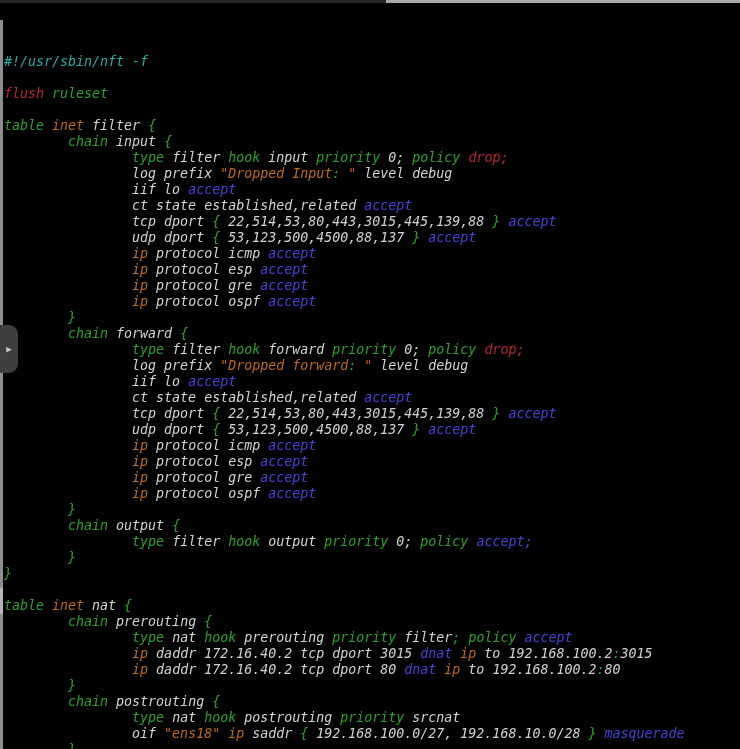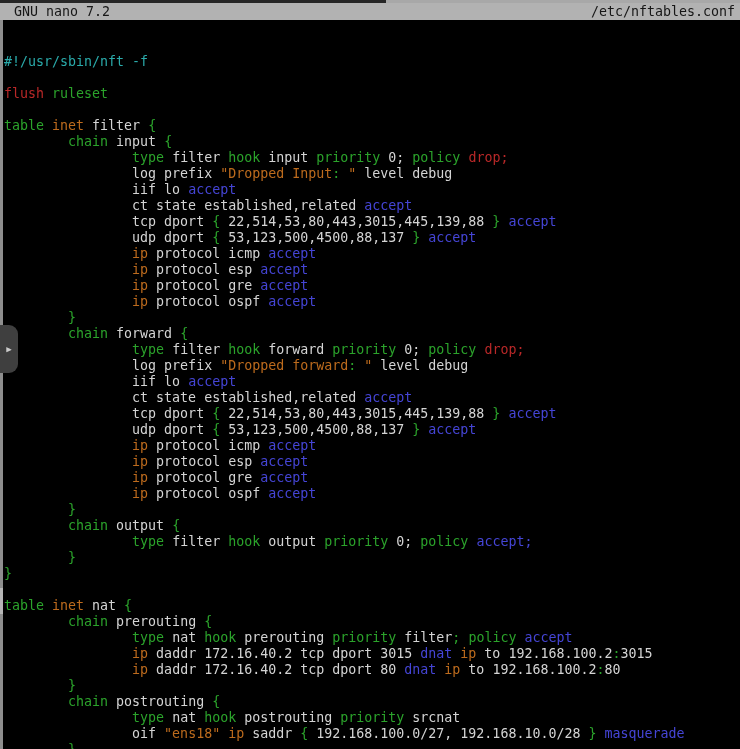--- a/index.html
+++ b/index.html
@@ -11,44 +11,40 @@
   .topstrip .seg-light{flex:1;height:100%;}
   
   .titlebar{position:absolute;top:3px;left:0;width:740px;height:17px;
             display:flex;justify-content:space-between;align-items:center;
             font-size:13.3px;box-sizing:border-box;padding:0 5px;}
   .titlebar .tb-left{padding-left:9px;white-space:pre;}
   .titlebar .tb-right{white-space:pre;}
   
   .editor{position:absolute;top:22px;left:4px;width:736px;
           font-size:13.3px;line-height:16px;white-space:pre;}
-  .ln{height:16px;}
+  .ln{height:16px;font-style:italic;}
   
   .edge-line{position:absolute;left:0;top:20px;width:3px;height:729px;}
   .edge-thumb{position:absolute;left:0;top:588px;width:3px;height:26px;}
   
   .handle{position:absolute;left:0;top:325px;width:18px;height:48px;
           border-radius:0 9px 9px 0;display:flex;align-items:center;justify-content:center;
           cursor:pointer;}
   .handle .glyph{font-size:9px;line-height:1;}
 </style>
 </head>
 <body>
 
 <div class="screen">
 
   <div class="topstrip">
     <div class="seg-dark" style="background-color: rgb(38, 38, 38);"></div>
     <div class="seg-light" style="background-color: rgb(168, 168, 168);"></div>
   </div>
 
-  <div class="titlebar" style="background-color: rgb(178, 178, 178); color: rgb(22, 22, 22);">
-    <span class="tb-left">GNU nano 7.2</span>
-    <span class="tb-right">/etc/nftables.conf</span>
-  </div>
 
   <div class="editor">
     <div><div class="ln"><span style="color: rgb(42, 171, 171);">#!/usr/sbin/nft -f</span></div><div class="ln">&nbsp;</div><div class="ln"><span style="color: rgb(185, 40, 40);">flush</span><span style="color: rgb(212, 212, 212);"> </span><span style="color: rgb(43, 163, 43);">ruleset</span></div><div class="ln">&nbsp;</div><div class="ln"><span style="color: rgb(43, 163, 43);">table</span><span style="color: rgb(212, 212, 212);"> </span><span style="color: rgb(189, 107, 29);">inet</span><span style="color: rgb(212, 212, 212);"> filter </span><span style="color: rgb(43, 163, 43);">{</span></div><div class="ln"><span style="color: rgb(212, 212, 212);">        </span><span style="color: rgb(43, 163, 43);">chain</span><span style="color: rgb(212, 212, 212);"> input </span><span style="color: rgb(43, 163, 43);">{</span></div><div class="ln"><span style="color: rgb(212, 212, 212);">                </span><span style="color: rgb(43, 163, 43);">type</span><span style="color: rgb(212, 212, 212);"> filter </span><span style="color: rgb(43, 163, 43);">hook</span><span style="color: rgb(212, 212, 212);"> input </span><span style="color: rgb(43, 163, 43);">priority</span><span style="color: rgb(212, 212, 212);"> 0; </span><span style="color: rgb(43, 163, 43);">policy</span><span style="color: rgb(212, 212, 212);"> </span><span style="color: rgb(185, 40, 40);">drop;</span></div><div class="ln"><span style="color: rgb(212, 212, 212);">                log prefix </span><span style="color: rgb(189, 107, 29);">"Dropped Input</span><span style="color: rgb(43, 163, 43);">:</span><span style="color: rgb(189, 107, 29);"> "</span><span style="color: rgb(212, 212, 212);"> level debug</span></div><div class="ln"><span style="color: rgb(212, 212, 212);">                iif lo </span><span style="color: rgb(69, 69, 214);">accept</span></div><div class="ln"><span style="color: rgb(212, 212, 212);">                ct state established,related </span><span style="color: rgb(69, 69, 214);">accept</span></div><div class="ln"><span style="color: rgb(212, 212, 212);">                tcp dport </span><span style="color: rgb(43, 163, 43);">{</span><span style="color: rgb(212, 212, 212);"> 22,514,53,80,443,3015,445,139,88 </span><span style="color: rgb(43, 163, 43);">}</span><span style="color: rgb(212, 212, 212);"> </span><span style="color: rgb(69, 69, 214);">accept</span></div><div class="ln"><span style="color: rgb(212, 212, 212);">                udp dport </span><span style="color: rgb(43, 163, 43);">{</span><span style="color: rgb(212, 212, 212);"> 53,123,500,4500,88,137 </span><span style="color: rgb(43, 163, 43);">}</span><span style="color: rgb(212, 212, 212);"> </span><span style="color: rgb(69, 69, 214);">accept</span></div><div class="ln"><span style="color: rgb(212, 212, 212);">                </span><span style="color: rgb(189, 107, 29);">ip</span><span style="color: rgb(212, 212, 212);"> protocol icmp </span><span style="color: rgb(69, 69, 214);">accept</span></div><div class="ln"><span style="color: rgb(212, 212, 212);">                </span><span style="color: rgb(189, 107, 29);">ip</span><span style="color: rgb(212, 212, 212);"> protocol esp </span><span style="color: rgb(69, 69, 214);">accept</span></div><div class="ln"><span style="color: rgb(212, 212, 212);">                </span><span style="color: rgb(189, 107, 29);">ip</span><span style="color: rgb(212, 212, 212);"> protocol gre </span><span style="color: rgb(69, 69, 214);">accept</span></div><div class="ln"><span style="color: rgb(212, 212, 212);">                </span><span style="color: rgb(189, 107, 29);">ip</span><span style="color: rgb(212, 212, 212);"> protocol ospf </span><span style="color: rgb(69, 69, 214);">accept</span></div><div class="ln"><span style="color: rgb(212, 212, 212);">        </span><span style="color: rgb(43, 163, 43);">}</span></div><div class="ln"><span style="color: rgb(212, 212, 212);">        </span><span style="color: rgb(43, 163, 43);">chain</span><span style="color: rgb(212, 212, 212);"> forward </span><span style="color: rgb(43, 163, 43);">{</span></div><div class="ln"><span style="color: rgb(212, 212, 212);">                </span><span style="color: rgb(43, 163, 43);">type</span><span style="color: rgb(212, 212, 212);"> filter </span><span style="color: rgb(43, 163, 43);">hook</span><span style="color: rgb(212, 212, 212);"> forward </span><span style="color: rgb(43, 163, 43);">priority</span><span style="color: rgb(212, 212, 212);"> 0; </span><span style="color: rgb(43, 163, 43);">policy</span><span style="color: rgb(212, 212, 212);"> </span><span style="color: rgb(185, 40, 40);">drop;</span></div><div class="ln"><span style="color: rgb(212, 212, 212);">                log prefix </span><span style="color: rgb(189, 107, 29);">"Dropped forward</span><span style="color: rgb(43, 163, 43);">:</span><span style="color: rgb(189, 107, 29);"> "</span><span style="color: rgb(212, 212, 212);"> level debug</span></div><div class="ln"><span style="color: rgb(212, 212, 212);">                iif lo </span><span style="color: rgb(69, 69, 214);">accept</span></div><div class="ln"><span style="color: rgb(212, 212, 212);">                ct state established,related </span><span style="color: rgb(69, 69, 214);">accept</span></div><div class="ln"><span style="color: rgb(212, 212, 212);">                tcp dport </span><span style="color: rgb(43, 163, 43);">{</span><span style="color: rgb(212, 212, 212);"> 22,514,53,80,443,3015,445,139,88 </span><span style="color: rgb(43, 163, 43);">}</span><span style="color: rgb(212, 212, 212);"> </span><span style="color: rgb(69, 69, 214);">accept</span></div><div class="ln"><span style="color: rgb(212, 212, 212);">                udp dport </span><span style="color: rgb(43, 163, 43);">{</span><span style="color: rgb(212, 212, 212);"> 53,123,500,4500,88,137 </span><span style="color: rgb(43, 163, 43);">}</span><span style="color: rgb(212, 212, 212);"> </span><span style="color: rgb(69, 69, 214);">accept</span></div><div class="ln"><span style="color: rgb(212, 212, 212);">                </span><span style="color: rgb(189, 107, 29);">ip</span><span style="color: rgb(212, 212, 212);"> protocol icmp </span><span style="color: rgb(69, 69, 214);">accept</span></div><div class="ln"><span style="color: rgb(212, 212, 212);">                </span><span style="color: rgb(189, 107, 29);">ip</span><span style="color: rgb(212, 212, 212);"> protocol esp </span><span style="color: rgb(69, 69, 214);">accept</span></div><div class="ln"><span style="color: rgb(212, 212, 212);">                </span><span style="color: rgb(189, 107, 29);">ip</span><span style="color: rgb(212, 212, 212);"> protocol gre </span><span style="color: rgb(69, 69, 214);">accept</span></div><div class="ln"><span style="color: rgb(212, 212, 212);">                </span><span style="color: rgb(189, 107, 29);">ip</span><span style="color: rgb(212, 212, 212);"> protocol ospf </span><span style="color: rgb(69, 69, 214);">accept</span></div><div class="ln"><span style="color: rgb(212, 212, 212);">        </span><span style="color: rgb(43, 163, 43);">}</span></div><div class="ln"><span style="color: rgb(212, 212, 212);">        </span><span style="color: rgb(43, 163, 43);">chain</span><span style="color: rgb(212, 212, 212);"> output </span><span style="color: rgb(43, 163, 43);">{</span></div><div class="ln"><span style="color: rgb(212, 212, 212);">                </span><span style="color: rgb(43, 163, 43);">type</span><span style="color: rgb(212, 212, 212);"> filter </span><span style="color: rgb(43, 163, 43);">hook</span><span style="color: rgb(212, 212, 212);"> output </span><span style="color: rgb(43, 163, 43);">priority</span><span style="color: rgb(212, 212, 212);"> 0; </span><span style="color: rgb(43, 163, 43);">policy</span><span style="color: rgb(212, 212, 212);"> </span><span style="color: rgb(69, 69, 214);">accept;</span></div><div class="ln"><span style="color: rgb(212, 212, 212);">        </span><span style="color: rgb(43, 163, 43);">}</span></div><div class="ln"><span style="color: rgb(43, 163, 43);">}</span></div><div class="ln">&nbsp;</div><div class="ln"><span style="color: rgb(43, 163, 43);">table</span><span style="color: rgb(212, 212, 212);"> </span><span style="color: rgb(189, 107, 29);">inet</span><span style="color: rgb(212, 212, 212);"> nat </span><span style="color: rgb(43, 163, 43);">{</span></div><div class="ln"><span style="color: rgb(212, 212, 212);">        </span><span style="color: rgb(43, 163, 43);">chain</span><span style="color: rgb(212, 212, 212);"> prerouting </span><span style="color: rgb(43, 163, 43);">{</span></div><div class="ln"><span style="color: rgb(212, 212, 212);">                </span><span style="color: rgb(43, 163, 43);">type</span><span style="color: rgb(212, 212, 212);"> nat </span><span style="color: rgb(43, 163, 43);">hook</span><span style="color: rgb(212, 212, 212);"> prerouting </span><span style="color: rgb(43, 163, 43);">priority</span><span style="color: rgb(212, 212, 212);"> filter</span><span style="color: rgb(43, 163, 43);">;</span><span style="color: rgb(212, 212, 212);"> </span><span style="color: rgb(43, 163, 43);">policy</span><span style="color: rgb(212, 212, 212);"> </span><span style="color: rgb(69, 69, 214);">accept</span></div><div class="ln"><span style="color: rgb(212, 212, 212);">                </span><span style="color: rgb(189, 107, 29);">ip</span><span style="color: rgb(212, 212, 212);"> daddr 172.16.40.2 tcp dport 3015 </span><span style="color: rgb(69, 69, 214);">dnat</span><span style="color: rgb(212, 212, 212);"> </span><span style="color: rgb(189, 107, 29);">ip</span><span style="color: rgb(212, 212, 212);"> to 192.168.100.2</span><span style="color: rgb(43, 163, 43);">:</span><span style="color: rgb(212, 212, 212);">3015</span></div><div class="ln"><span style="color: rgb(212, 212, 212);">                </span><span style="color: rgb(189, 107, 29);">ip</span><span style="color: rgb(212, 212, 212);"> daddr 172.16.40.2 tcp dport 80 </span><span style="color: rgb(69, 69, 214);">dnat</span><span style="color: rgb(212, 212, 212);"> </span><span style="color: rgb(189, 107, 29);">ip</span><span style="color: rgb(212, 212, 212);"> to 192.168.100.2</span><span style="color: rgb(43, 163, 43);">:</span><span style="color: rgb(212, 212, 212);">80</span></div><div class="ln"><span style="color: rgb(212, 212, 212);">        </span><span style="color: rgb(43, 163, 43);">}</span></div><div class="ln"><span style="color: rgb(212, 212, 212);">        </span><span style="color: rgb(43, 163, 43);">chain</span><span style="color: rgb(212, 212, 212);"> postrouting </span><span style="color: rgb(43, 163, 43);">{</span></div><div class="ln"><span style="color: rgb(212, 212, 212);">                </span><span style="color: rgb(43, 163, 43);">type</span><span style="color: rgb(212, 212, 212);"> nat </span><span style="color: rgb(43, 163, 43);">hook</span><span style="color: rgb(212, 212, 212);"> postrouting </span><span style="color: rgb(43, 163, 43);">priority</span><span style="color: rgb(212, 212, 212);"> srcnat</span></div><div class="ln"><span style="color: rgb(212, 212, 212);">                oif </span><span style="color: rgb(189, 107, 29);">"ens18"</span><span style="color: rgb(212, 212, 212);"> </span><span style="color: rgb(189, 107, 29);">ip</span><span style="color: rgb(212, 212, 212);"> saddr </span><span style="color: rgb(43, 163, 43);">{</span><span style="color: rgb(212, 212, 212);"> 192.168.100.0/27, 192.168.10.0/28 </span><span style="color: rgb(43, 163, 43);">}</span><span style="color: rgb(212, 212, 212);"> </span><span style="color: rgb(69, 69, 214);">masquerade</span></div><div class="ln"><span style="color: rgb(212, 212, 212);">        </span><span style="color: rgb(43, 163, 43);">}</span></div></div>
   </div>
 
   <div class="edge-line" style="background-color: rgb(142, 142, 142);"></div>
   <div class="edge-thumb" style="background-color: rgb(182, 182, 182);"></div>
 
   <div class="handle" style="background-color: rgb(63, 63, 63);">
     <span class="glyph" style="color: rgb(204, 204, 204);">▶</span>

